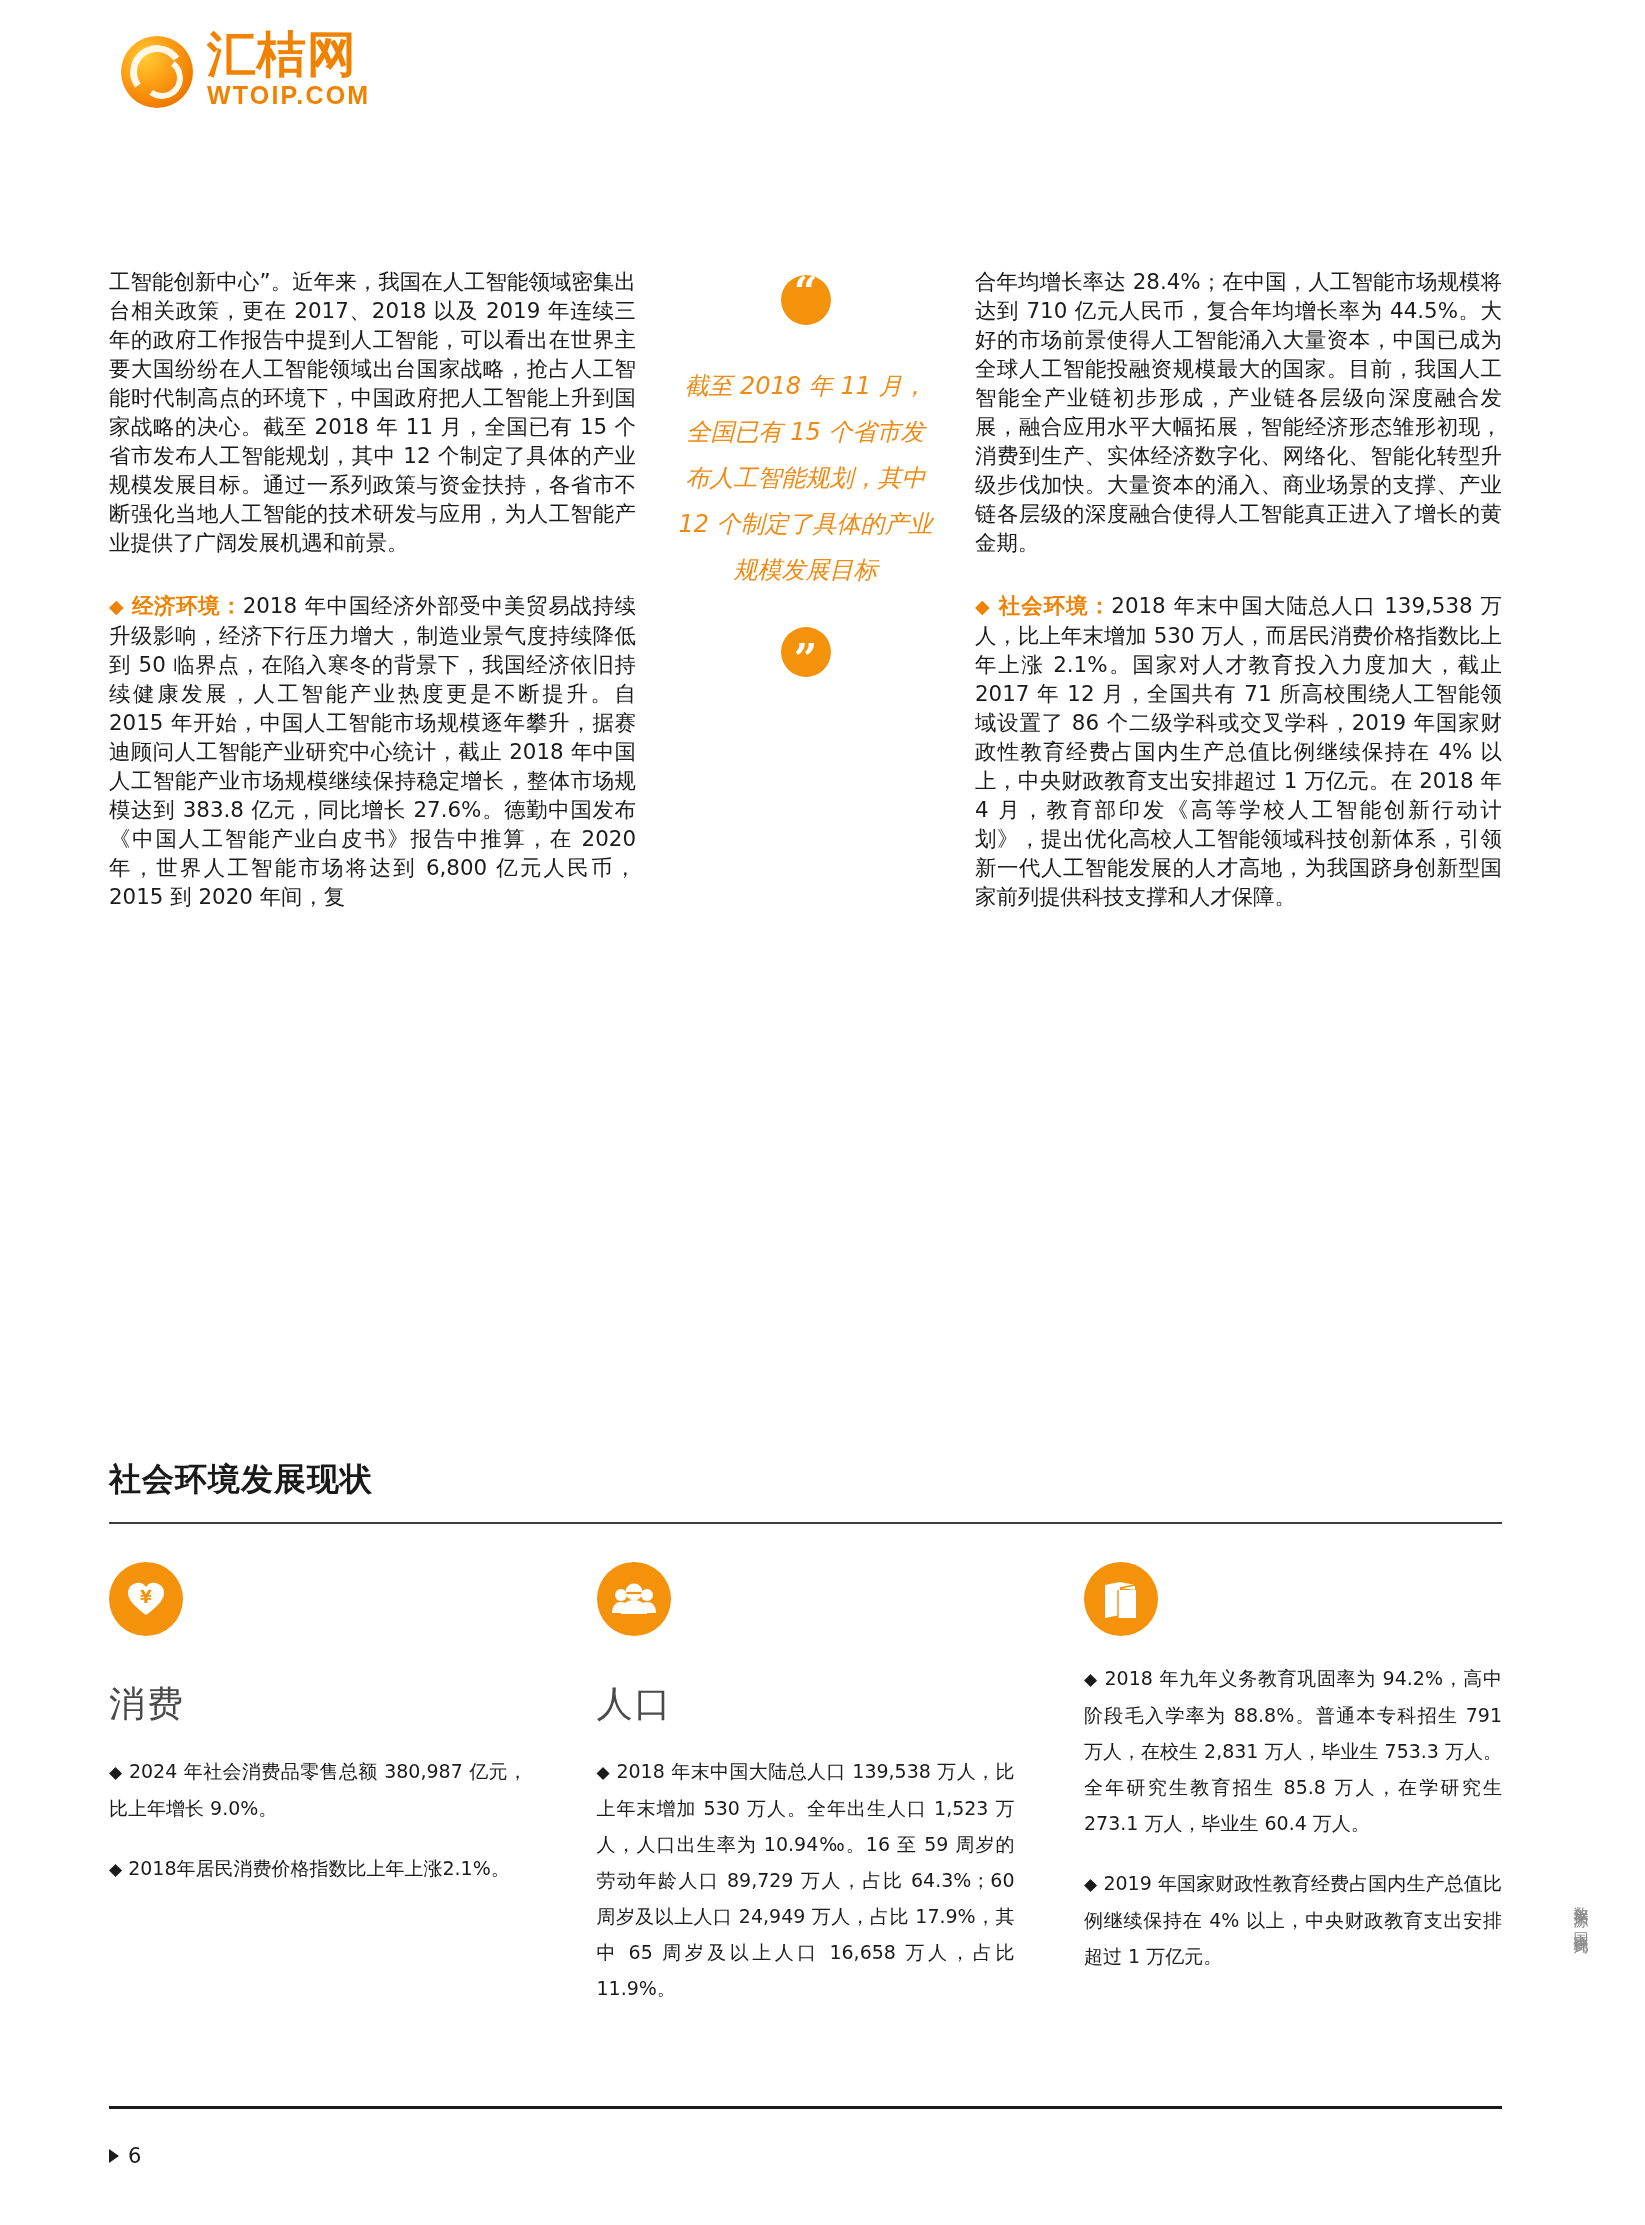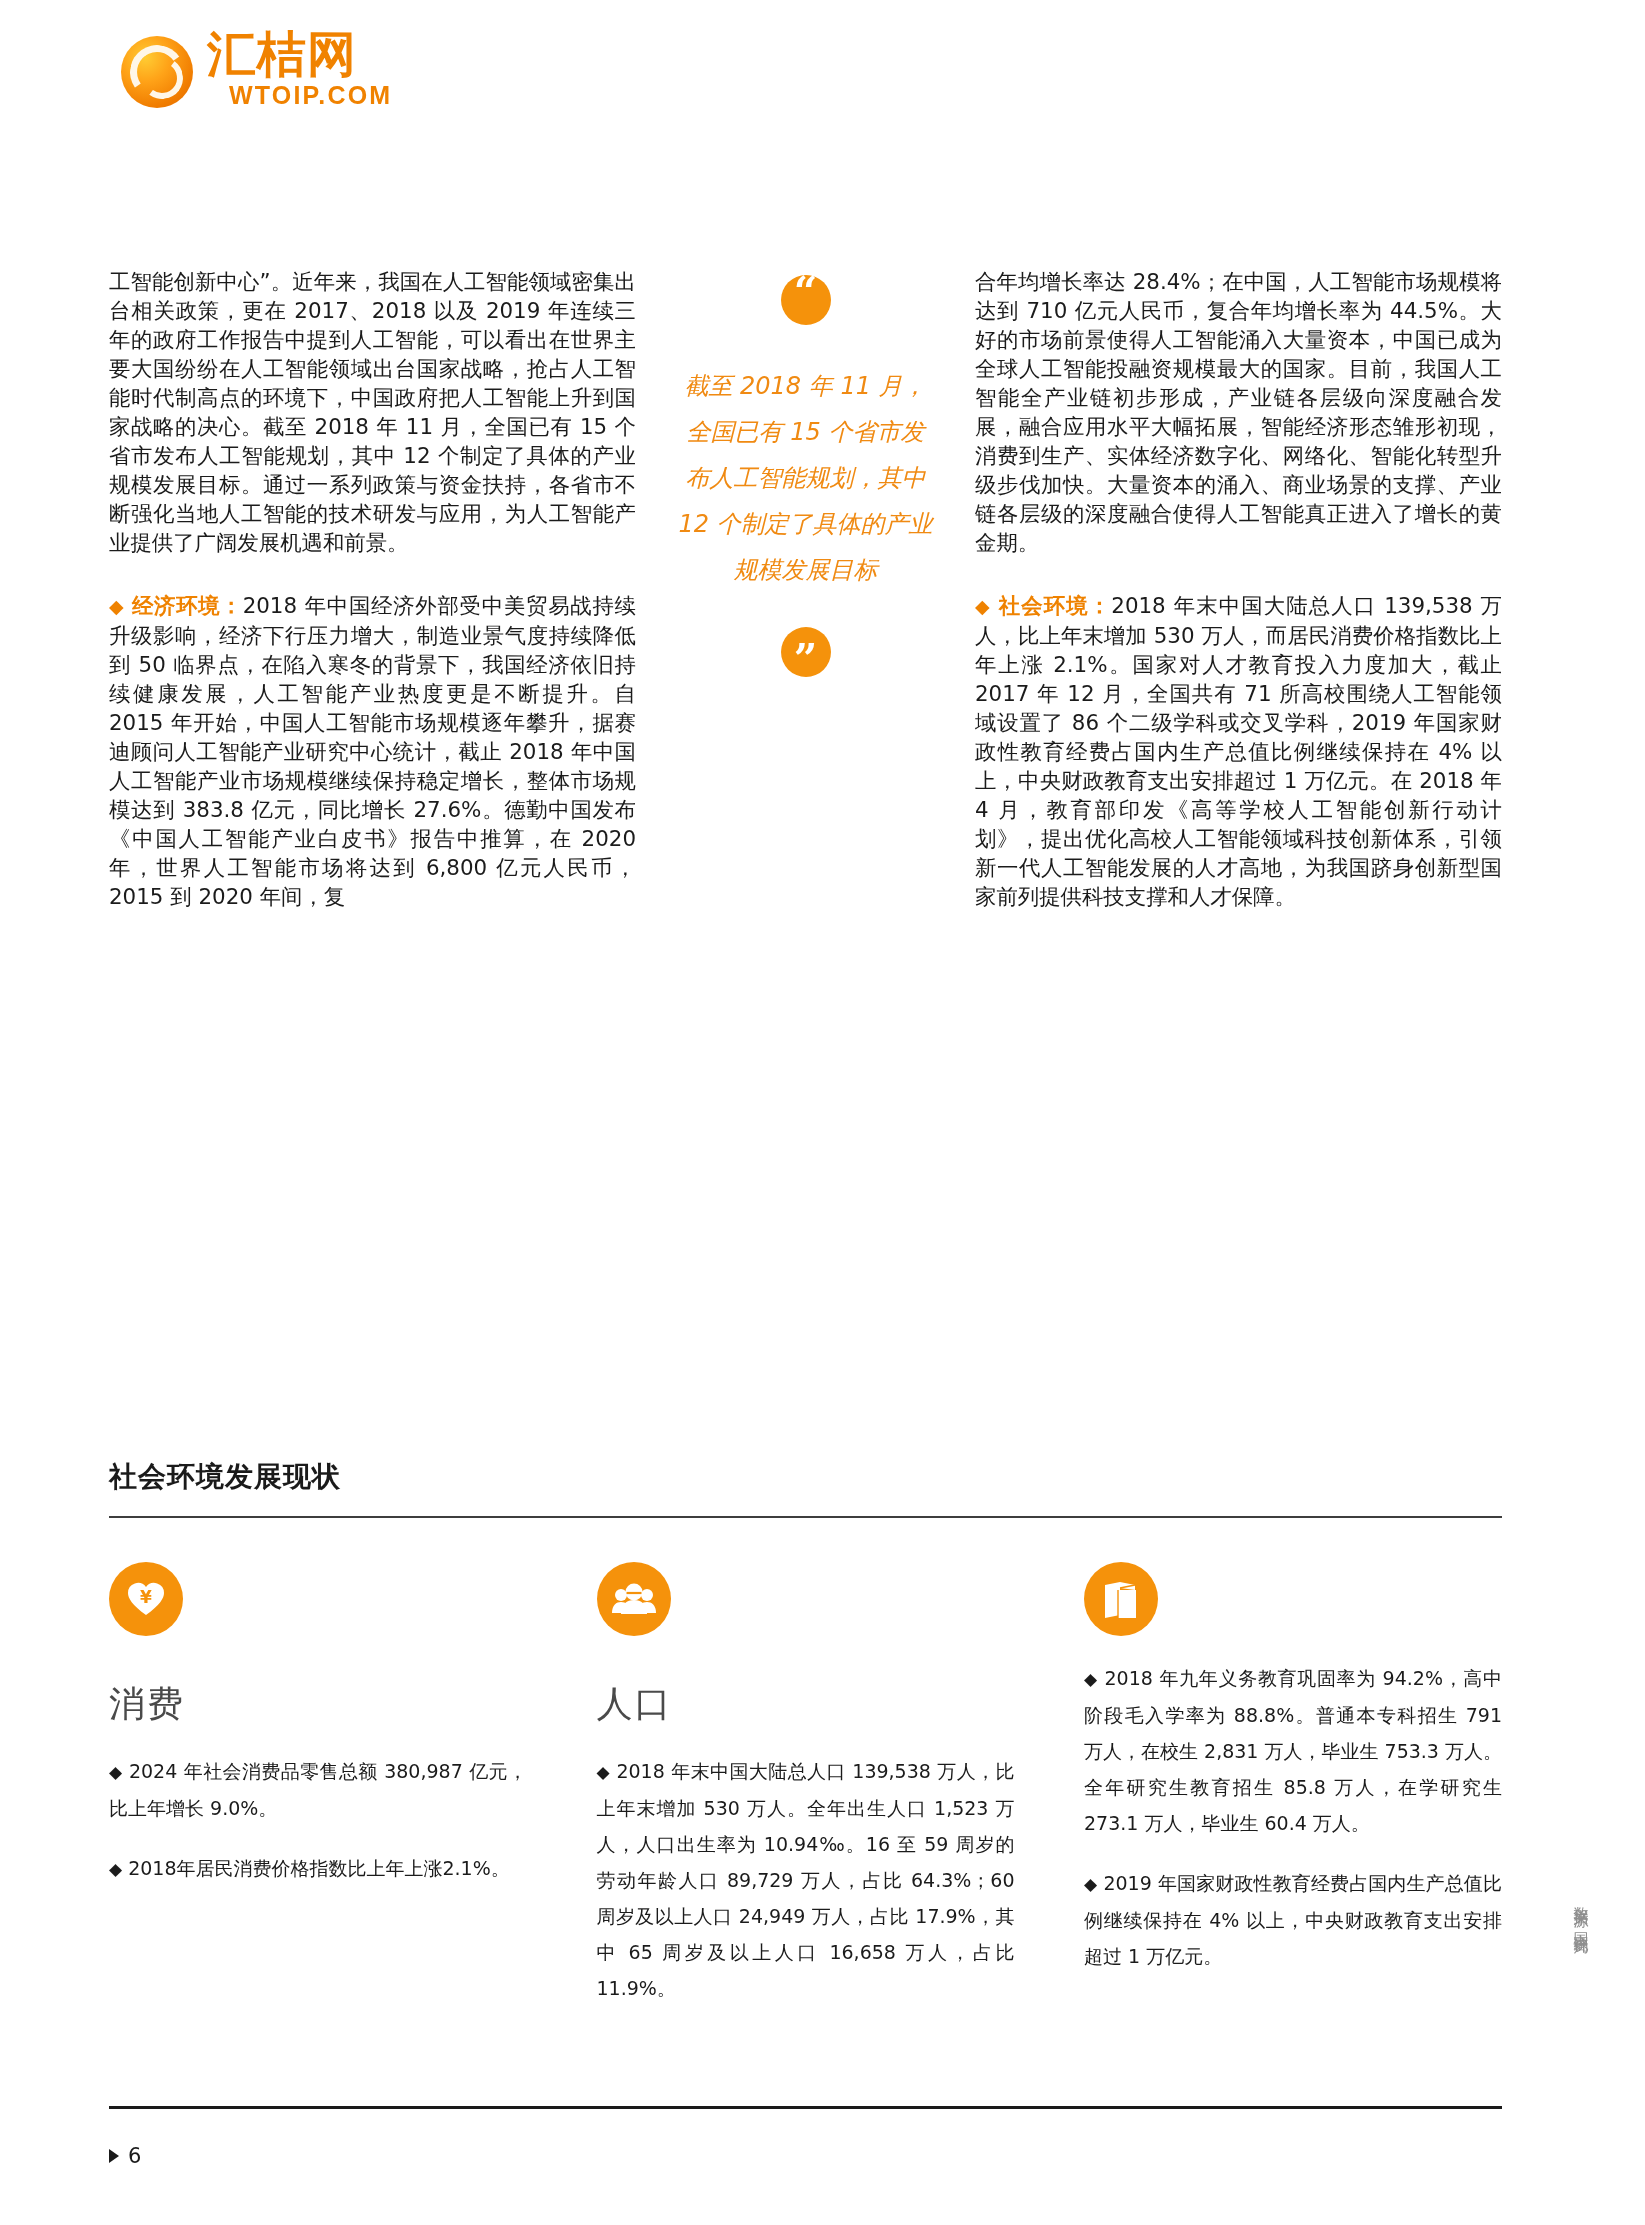--- a/index.html
+++ b/index.html
@@ -51,21 +51,20 @@
   .logo-text { display: flex; flex-direction: column; line-height: 1; }
   .logo-cn {
     font-size: 49px; font-weight: bold; letter-spacing: 1px;
     color: #f08200;
     font-family: "DejaVu Sans", sans-serif;
   }
   .logo-en {
     font-size: 25px; font-weight: bold; letter-spacing: 2.2px;
     color: #f08200; margin-top: 4px;
     font-family: "Liberation Sans", sans-serif;
-    margin-left: 22px;
   }
 
   
   .cols {
     position: absolute;
     left: 109px; top: 267px;
     width: 1393px;
     display: flex;
     justify-content: space-between;
   }
@@ -109,21 +108,21 @@
     text-align: center;
     font-family: "DejaVu Sans", sans-serif;
   }
 
   
   .section-head {
     position: absolute;
     left: 109px; top: 1458px; width: 1393px;
   }
   .section-title {
-    font-size: 28px; font-weight: bold; color: #1a1a1a;
+    font-size: 32px; font-weight: bold; color: #1a1a1a;
     letter-spacing: 1px;
     font-family: "DejaVu Sans", sans-serif;
   }
   .section-rule {
     margin-top: 20px;
     border-top: 2px solid #3d3d3d;
     width: 1393px;
   }
 
   

